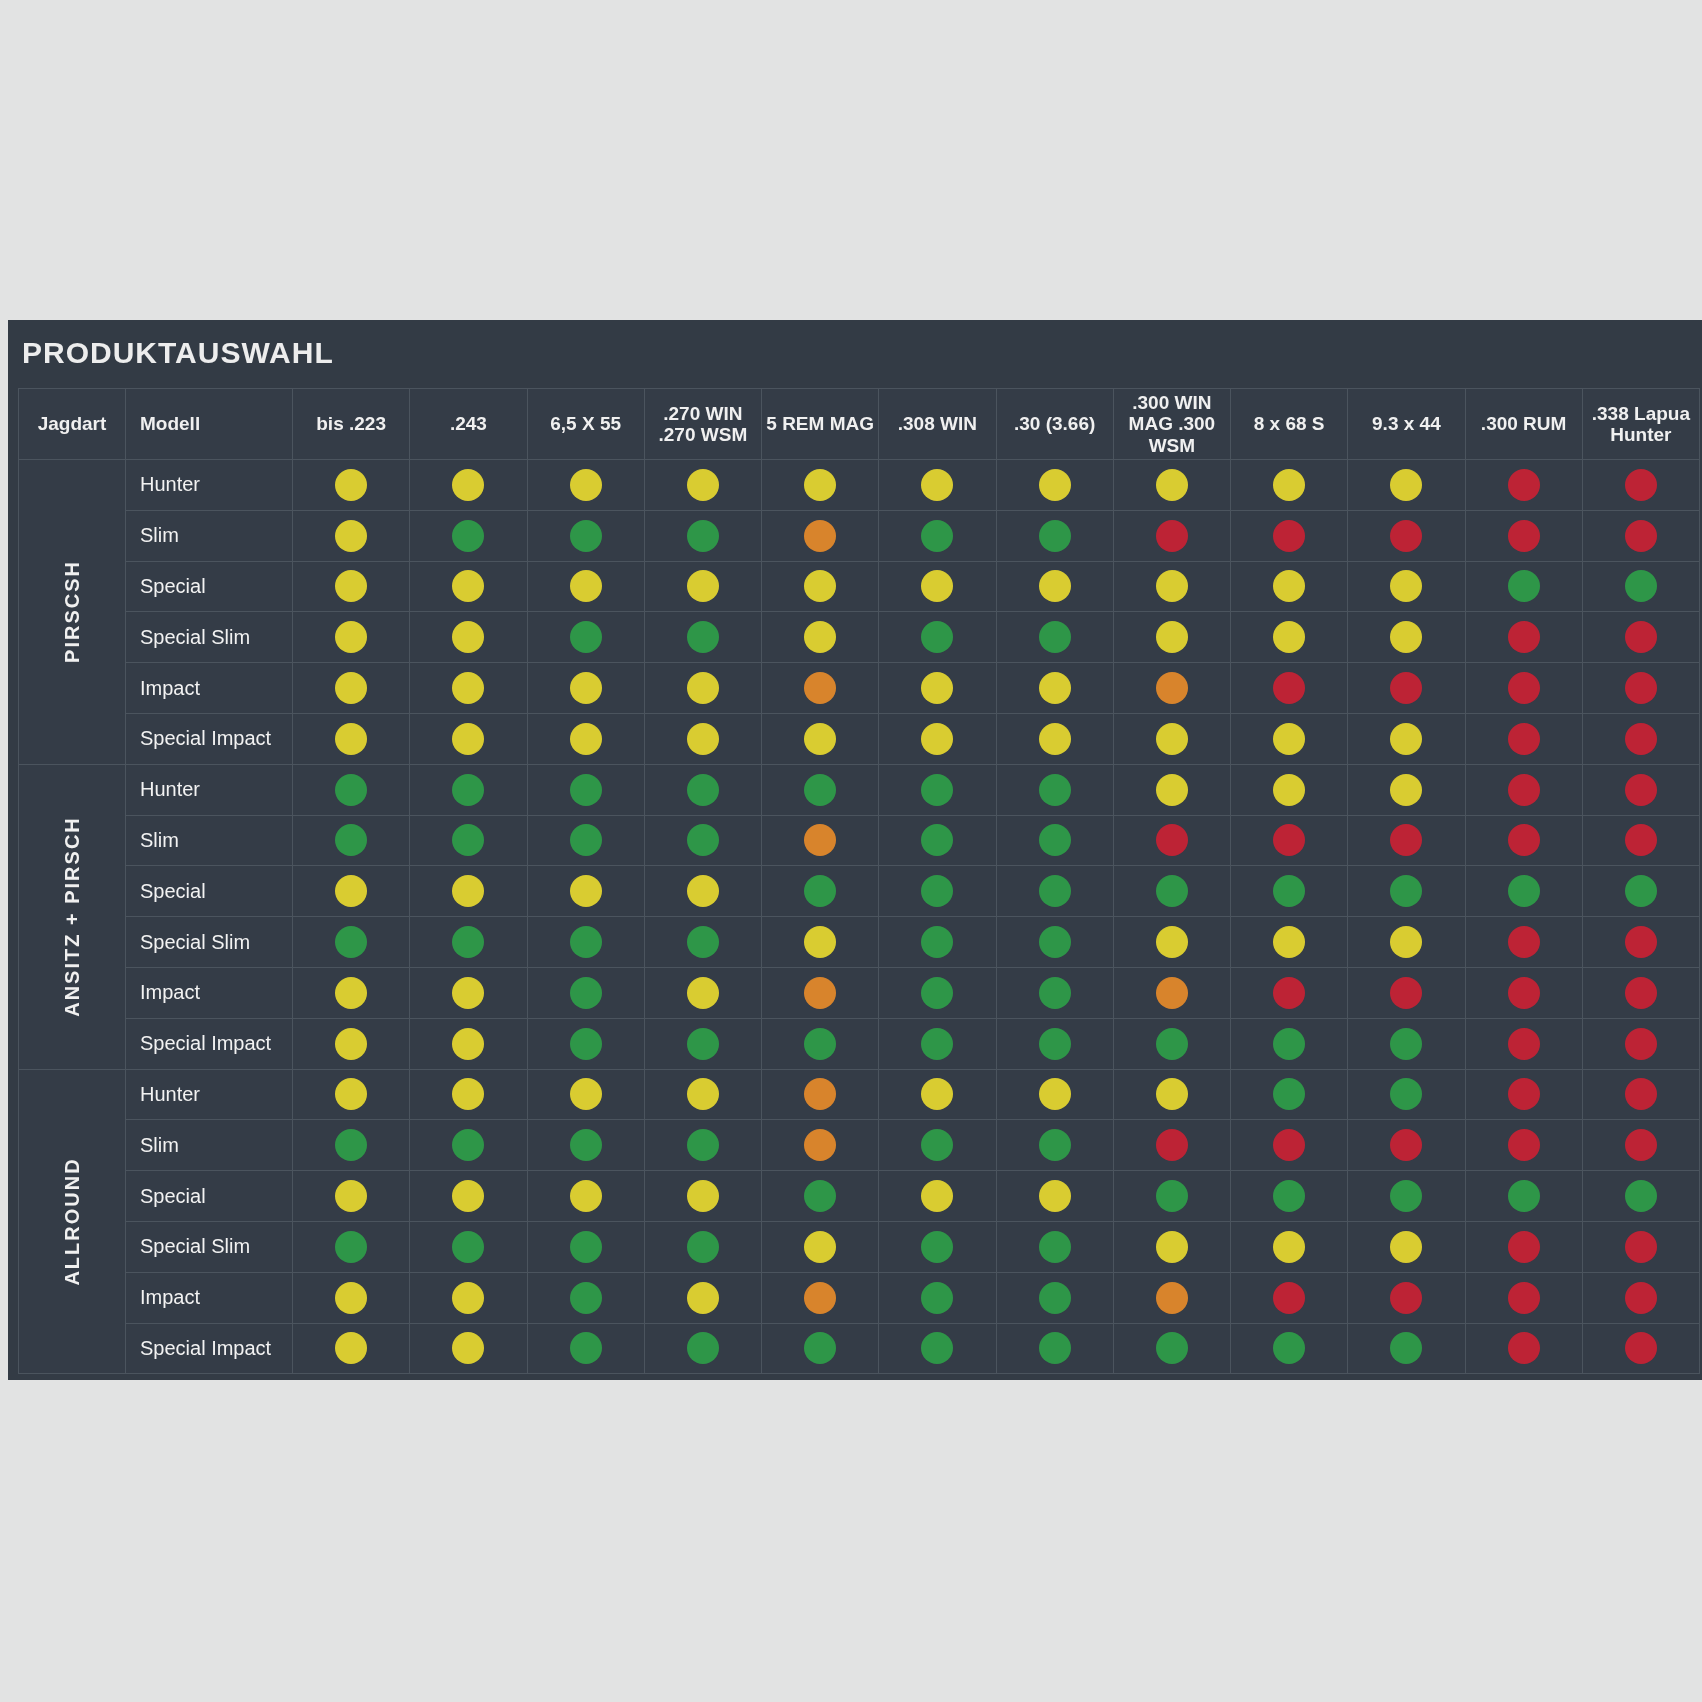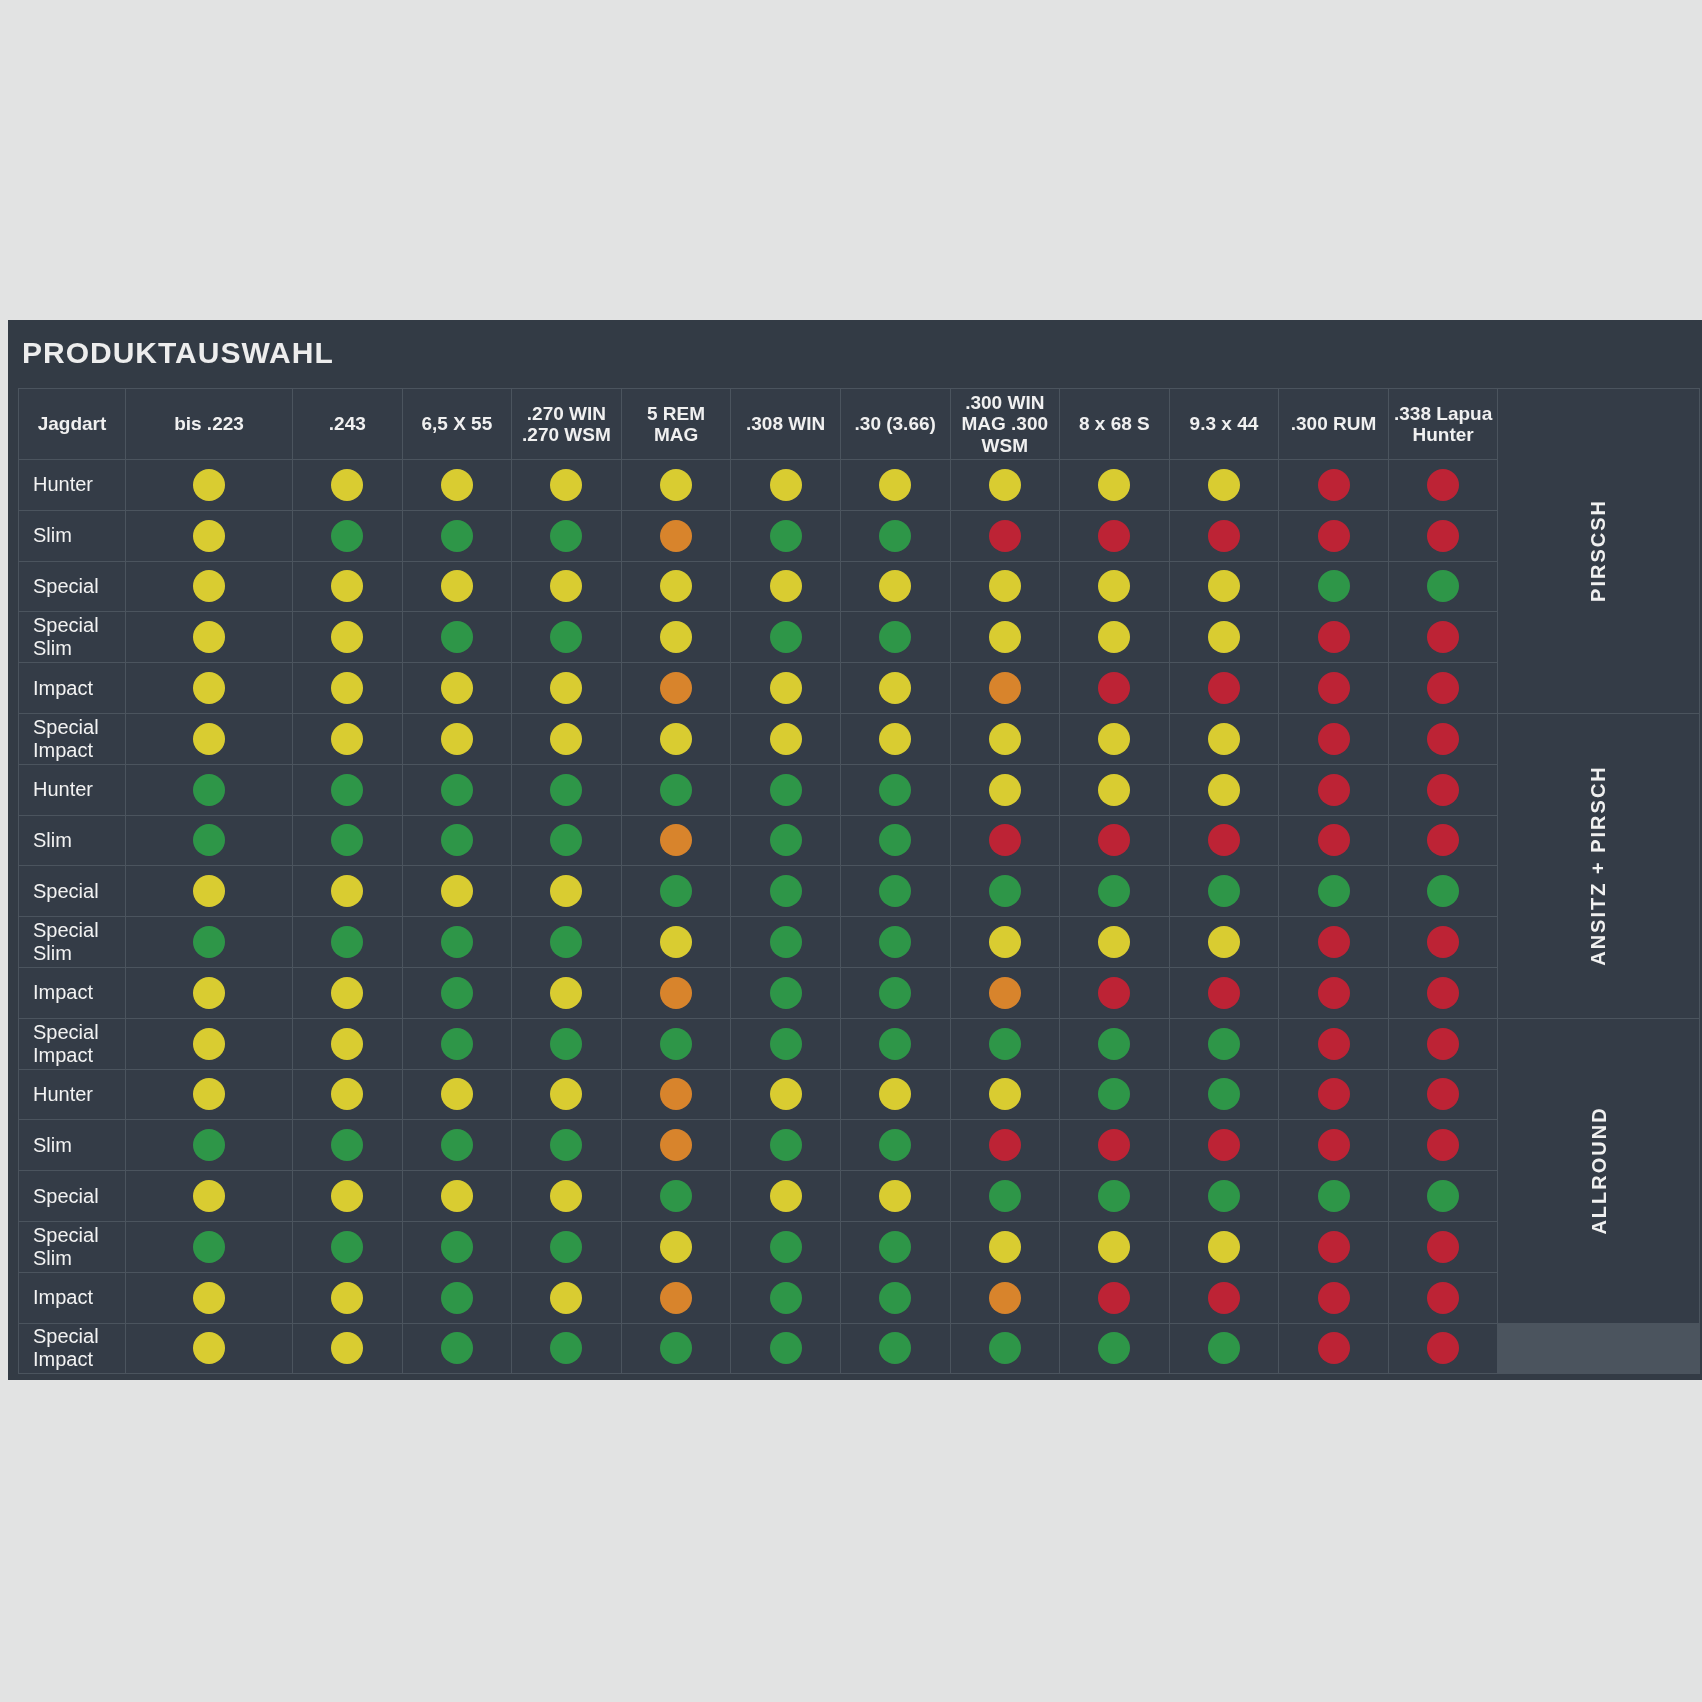--- a/index.html
+++ b/index.html
@@ -48,20 +48,21 @@
 
 <div class="canvas">
   <div class="panel">
 
     <div class="topbar">
       <h1 class="title">PRODUKTAUSWAHL</h1>
     </div>
 
     <div class="grid">
         <div class="cell hcell corner-jagdart">Jagdart</div>
+        <div class="cell hcell corner-modell">Modell</div>
         <div class="cell hcell">bis .223</div>
         <div class="cell hcell">.243</div>
         <div class="cell hcell">6,5 X 55</div>
         <div class="cell hcell">.270 WIN .270 WSM</div>
         <div class="cell hcell">5 REM MAG</div>
         <div class="cell hcell">.308 WIN</div>
         <div class="cell hcell">.30 (3.66)</div>
         <div class="cell hcell">.300 WIN MAG .300 WSM</div>
         <div class="cell hcell">8 x 68 S</div>
         <div class="cell hcell">9.3 x 44</div>

